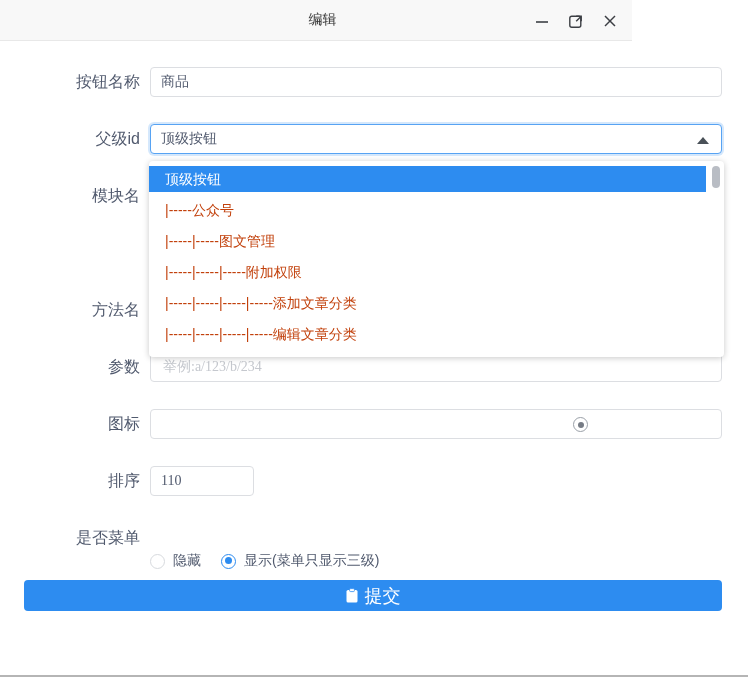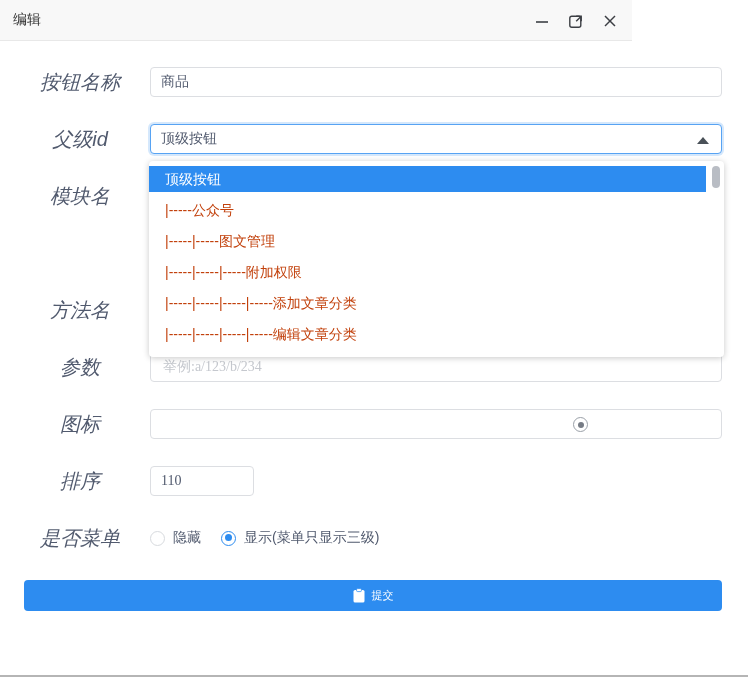--- a/index.html
+++ b/index.html
@@ -8,31 +8,31 @@
 
   .window{
     position:relative; width:748px; height:677px; background:#fff;
     border-bottom:2px solid #b5b5b5; overflow:hidden;
   }
 
   
   .titlebar{
     position:absolute; left:0; top:0; width:632px; height:41px;
     background:#f8f8f8; border-bottom:1px solid #e8e8e8;
-    display:flex; align-items:center;
+    display:flex; align-items:center;justify-content:center;
   }
   .titlebar-title{ margin-left:13px; font-size:14px; color:#333; }
   .win-controls{ position:absolute; right:12px; top:0; height:41px; display:flex; align-items:center; gap:14px; }
   .win-btn{ width:20px; height:20px; display:flex; align-items:center; justify-content:center; cursor:pointer; }
   .win-btn svg{ display:block; }
 
   
   .form-label{
     position:absolute; left:20px; width:120px; height:30px;
-    line-height:30px; text-align:center; font-size:20px; color:#515a6e;font-style:italic;
+    line-height:30px; text-align:right; font-size:16px; color:#515a6e;
   }
   .text-input{
     position:absolute; left:150px; width:572px; height:30px;
     border:1px solid #dcdee2; border-radius:4px; background:#fff;
     font-family:Liberation Serif, serif; font-size:14px; color:#515a6e; padding:0 10px; outline:none;
   }
   .text-input::placeholder{ color:#c5c8ce; }
 
   
   .select-box{
@@ -69,37 +69,37 @@
   .icon-picker{
     position:absolute; right:160px; top:417px; width:15px; height:15px;
     border:1px solid #9aa0a8; border-radius:50%; cursor:pointer;
   }
   .icon-picker::after{
     content:""; position:absolute; left:3.5px; top:3.5px; width:6px; height:6px;
     border-radius:50%; background:#767c85;
   }
 
   
-  .radio-row{ position:absolute; left:150px; top:523px; height:30px; display:flex; align-items:center; gap:8px; }
+  .radio-row{ position:absolute; left:150px; top:552px; height:30px; display:flex; align-items:flex-start; gap:8px; }
   .radio-group{ display:flex; align-items:center; margin-right:12px; cursor:pointer; }
   .radio-circle{ width:15px; height:15px; border-radius:50%; background:#fff; position:relative; }
   .radio-off{ border:1px solid #d7dade; }
   .radio-on{ border:1.5px solid #2d8cf0; }
   .radio-on::after{
     content:""; position:absolute; left:2.5px; top:2.5px; width:7px; height:7px;
     border-radius:50%; background:#2d8cf0;
   }
   .radio-label{ font-size:14px; color:#515a6e; margin-left:8px; }
 
   
   .submit-btn{
     position:absolute; left:24px; top:580px; width:698px; height:31px;
     background:#2d8cf0; border:none; border-radius:4px; cursor:pointer;
     display:flex; align-items:center; justify-content:center; gap:7px;
-    color:#fff; font-size:11px; font-family:inherit;
+    color:#fff; font-size:18px; font-family:inherit;
   }
 </style>
 </head>
 <body>
 
 <div class="window">
 
   <div class="titlebar">
     <span class="titlebar-title">编辑</span>
     <div class="win-controls">

